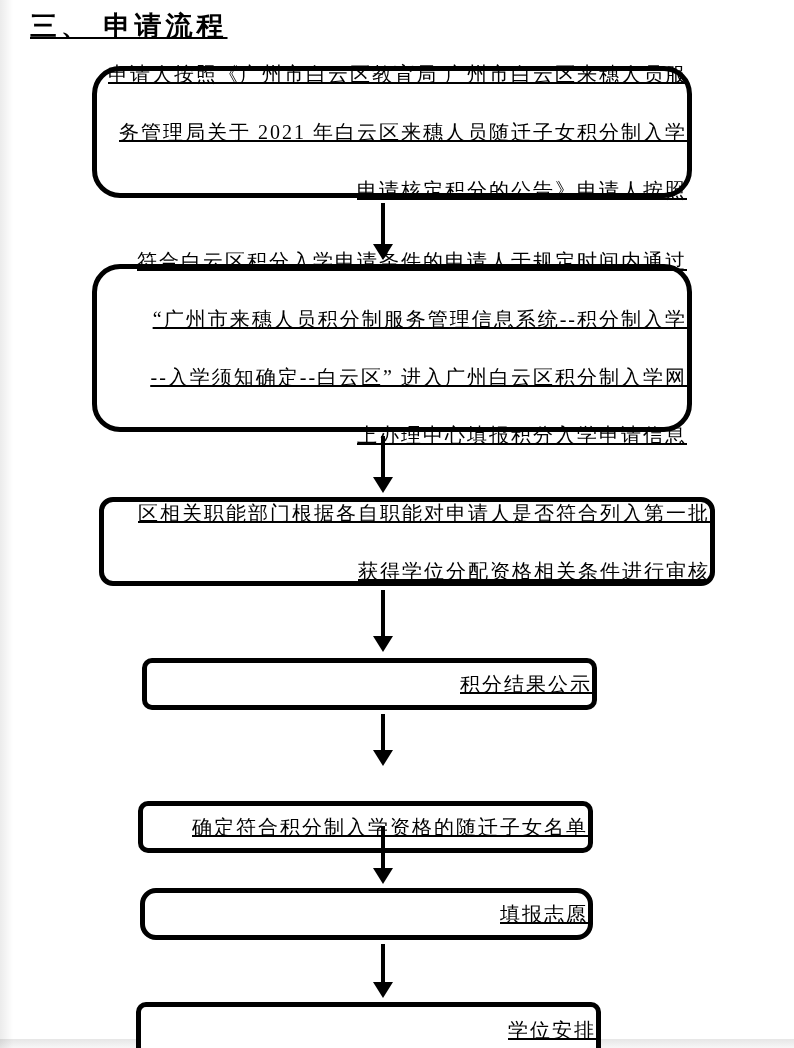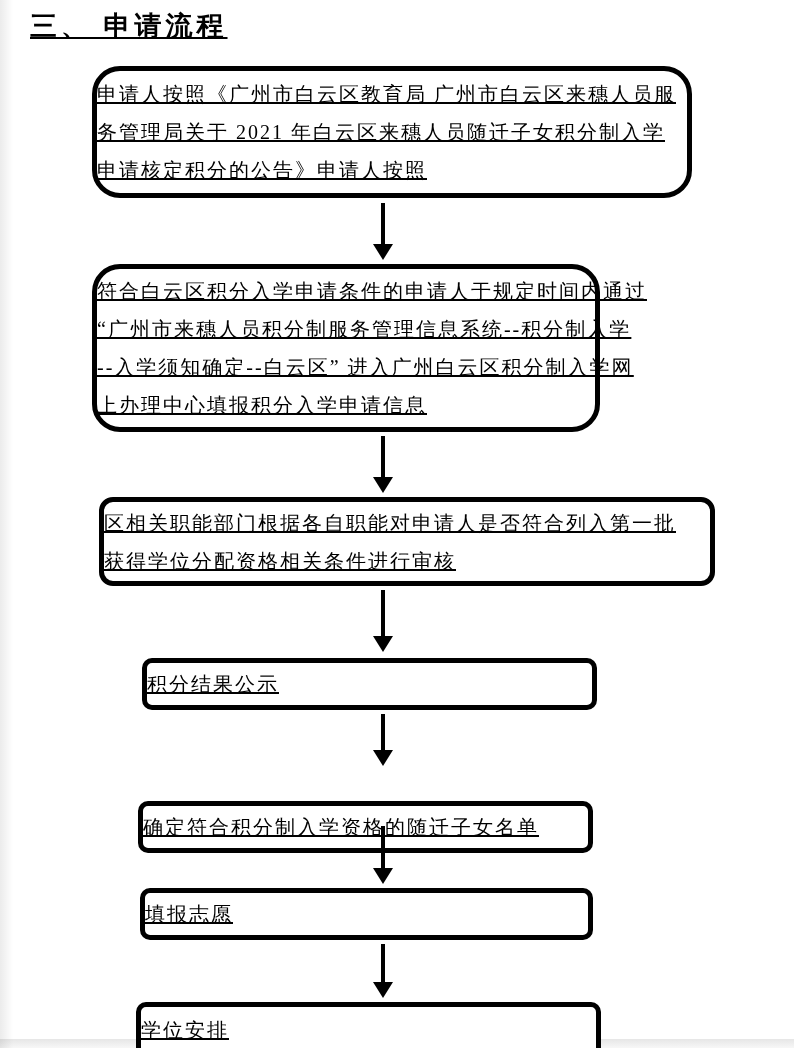--- a/index.html
+++ b/index.html
@@ -29,36 +29,37 @@
     color: var(--ink);
     z-index: 2;
   }
   .flow-box {
     position: absolute;
     background: var(--page-bg);
     border: 5px solid var(--ink);
     display: flex;
     flex-direction: column;
     justify-content: center;
-    align-items: flex-start;
+    align-items: flex-end;
     text-align: center;
     z-index: 1;
+    gap: 20px;
   }
   .flow-box .line {
     font-size: 20px;
     line-height: 38px;
     letter-spacing: 2px;
     white-space: nowrap;
   }
   .box-1 { left: 92px;  top: 66px;   width: 600px; height: 132px; border-radius: 28px; }
-  .box-2 { left: 92px;  top: 264px;  width: 508px; height: 168px; border-radius: 28px; }
+  .box-2 { left: 92px;  top: 264px;  width: 600px; height: 168px; border-radius: 28px; }
   .box-3 { left: 76px;  top: 497px;  width: 616px; height: 89px;  border-radius: 14px; margin-left: 23px; }
   .box-4 { left: 142px; top: 658px;  width: 455px; height: 52px;  border-radius: 10px; }
   .box-5 { left: 138px; top: 770px;  width: 455px; height: 52px;  border-radius: 10px; margin-top: 31px; }
-  .box-6 { left: 140px; top: 888px;  width: 453px; height: 52px;  border-radius: 10px; }
+  .box-6 { left: 140px; top: 888px;  width: 453px; height: 52px;  border-radius: 16px; }
   .box-7 { left: 136px; top: 1002px; width: 465px; height: 56px;  border-radius: 10px; }
   .box-4 .line, .box-5 .line, .box-6 .line, .box-7 .line { font-size: 20px; line-height: 30px; }
   .flow-arrow {
     position: absolute;
     width: 24px;
     transform: translateX(-50%);
     left: 383px;
     z-index: 1;
   }
   .arrow-shaft {

